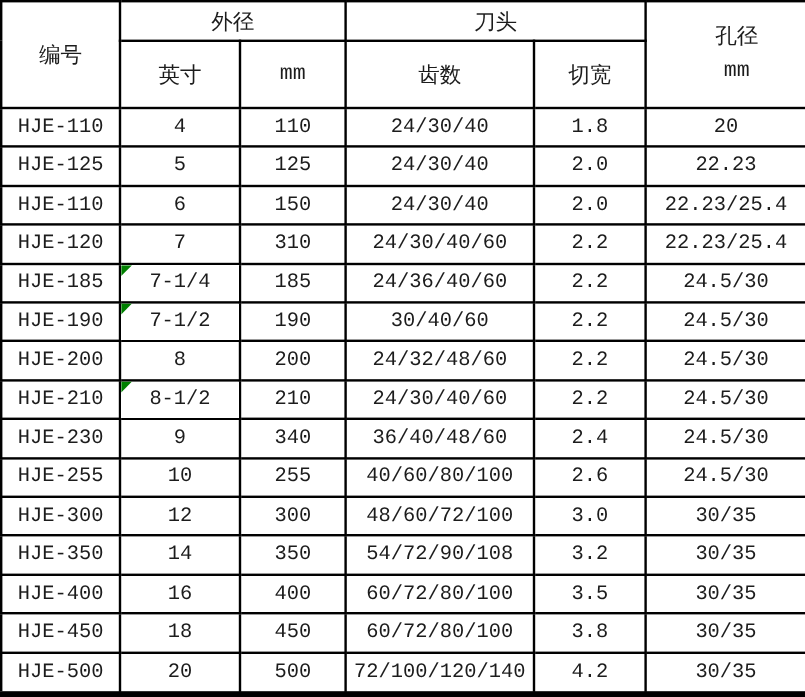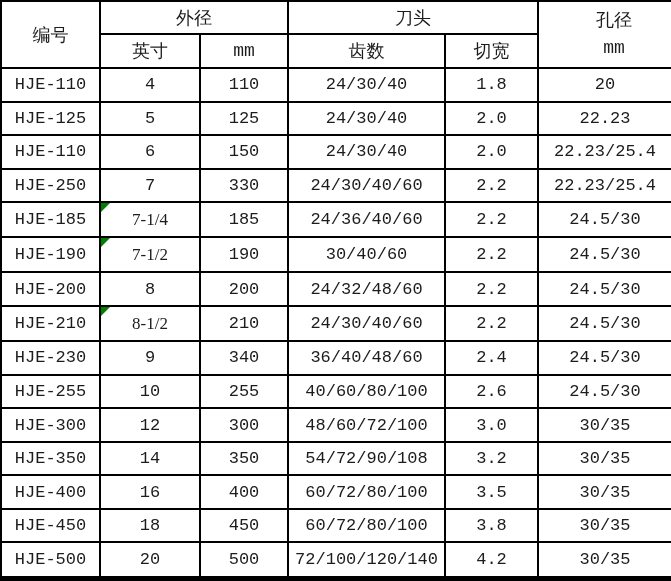--- a/index.html
+++ b/index.html
@@ -39,23 +39,23 @@
     white-space:nowrap;
   }
   .spec th{
     font-weight:normal;
     font-size:18px;
   }
   .spec td{
     font-size:17px;
   }
   thead tr.h1{height:33px;}
-  thead tr.h2{height:34px;}
+  thead tr.h2{height:56px;}
   th.bore-head div{line-height:1.45;margin-left:18px;}
-  td.flagged{position:relative;font-family:Liberation Serif, serif;}
+  td.flagged{position:relative;}
   .flag-tri{
     position:absolute;
     top:0;
     left:0;
     width:0;
     height:0;
     border-top:9px solid var(--flag-green);
     border-right:9px solid transparent;
   }
 </style>
@@ -107,23 +107,23 @@
     </tr>
     <tr>
       <td>HJE-110</td>
       <td>6</td>
       <td>150</td>
       <td>24/30/40</td>
       <td>2.0</td>
       <td>22.23/25.4</td>
     </tr>
     <tr>
-      <td>HJE-250</td>
+      <td>HJE-120</td>
       <td>7</td>
-      <td>330</td>
+      <td>310</td>
       <td>24/30/40/60</td>
       <td>2.2</td>
       <td>22.23/25.4</td>
     </tr>
     <tr>
       <td>HJE-185</td>
       <td class="flagged">7-1/4<span class="flag-tri"></span></td>
       <td>185</td>
       <td>24/36/40/60</td>
       <td>2.2</td>

